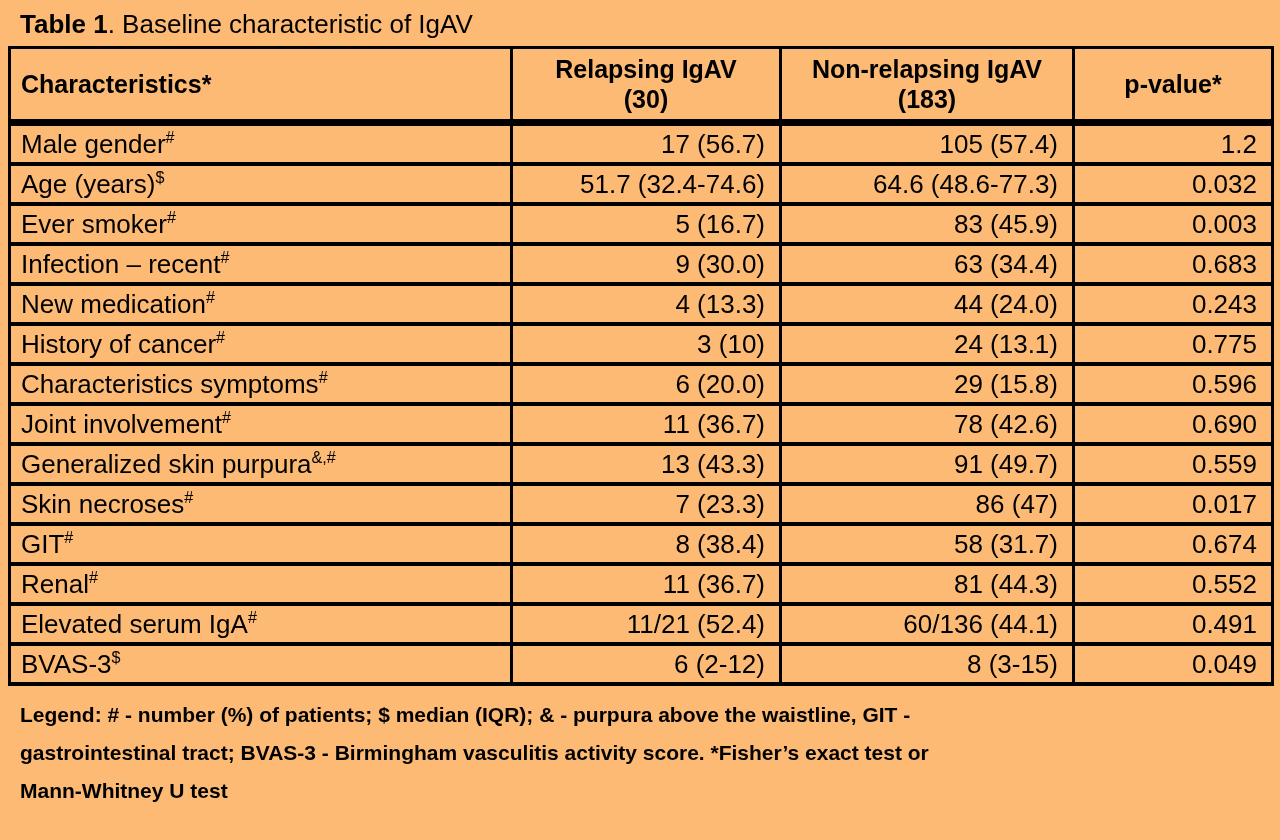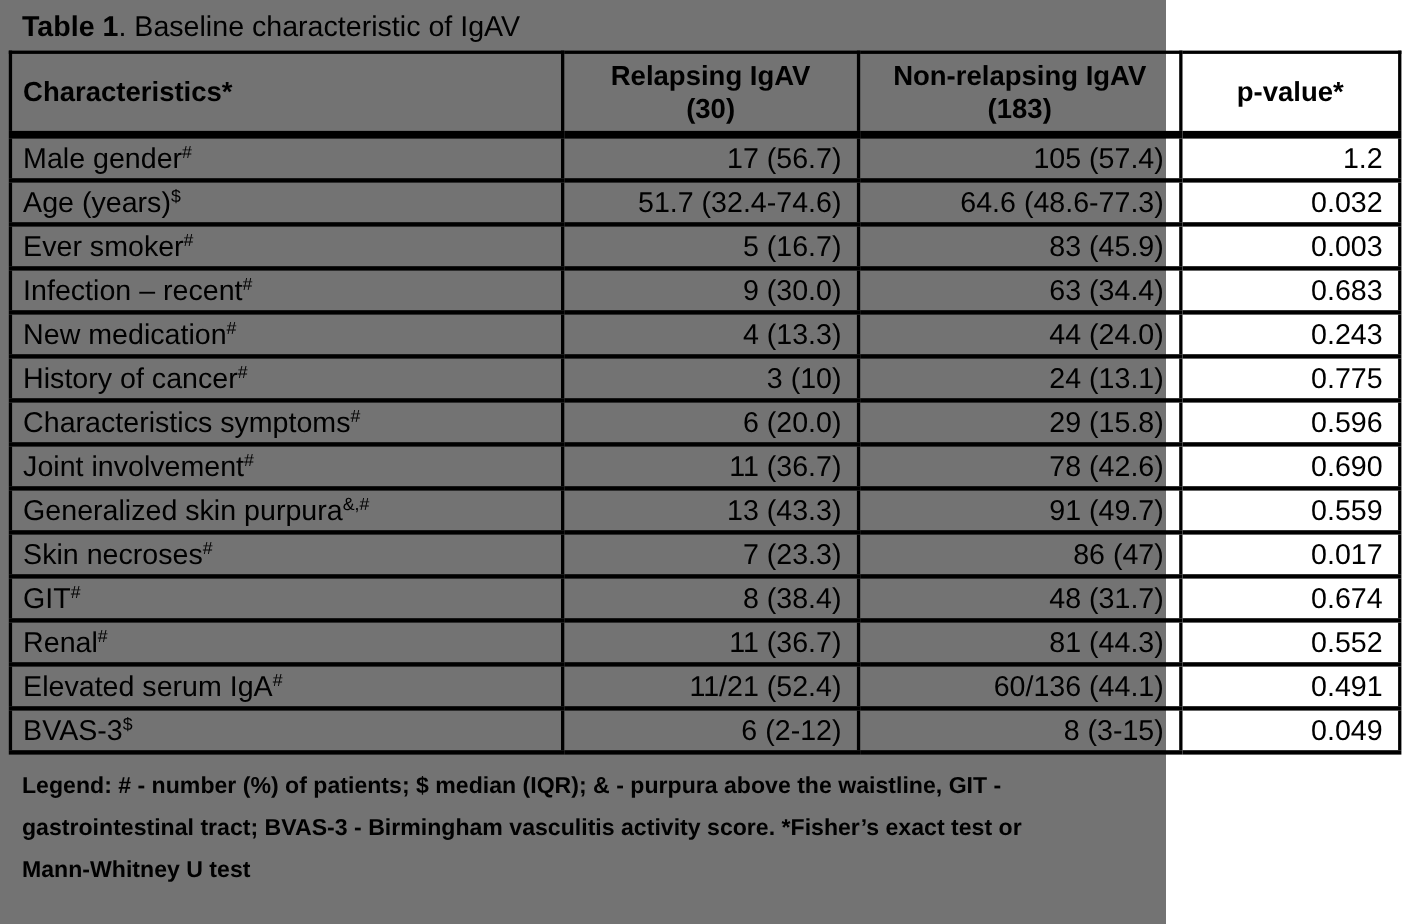--- a/index.html
+++ b/index.html
@@ -6,23 +6,23 @@
     margin: 0;
     padding: 0;
     background: #ffffff;
     width: 1280px;
     height: 840px;
     overflow: hidden;
     font-family: "Liberation Sans", sans-serif;
     color: #000000;
   }
   .page {
-    width: 1060px;
+    width: 1280px;
     height: 840px;
-    background: #737373;
+    background: #fdba74;
   }
   .title {
     padding: 8px 0 6px 20px;
     font-size: 26px;
     line-height: 32px;
     color: #000;
   }
   .title .b { font-weight: bold; }
 
   table.baseline {
@@ -163,21 +163,21 @@
       </tr>
       <tr>
         <td class="c1"><span>Skin necroses</span><sup>#</sup></td>
         <td class="num">7 (23.3)</td>
         <td class="num">86 (47)</td>
         <td class="num">0.017</td>
       </tr>
       <tr>
         <td class="c1"><span>GIT</span><sup>#</sup></td>
         <td class="num">8 (38.4)</td>
-        <td class="num">48 (31.7)</td>
+        <td class="num">58 (31.7)</td>
         <td class="num">0.674</td>
       </tr>
       <tr>
         <td class="c1"><span>Renal</span><sup>#</sup></td>
         <td class="num">11 (36.7)</td>
         <td class="num">81 (44.3)</td>
         <td class="num">0.552</td>
       </tr>
       <tr>
         <td class="c1"><span>Elevated serum IgA</span><sup>#</sup></td>

